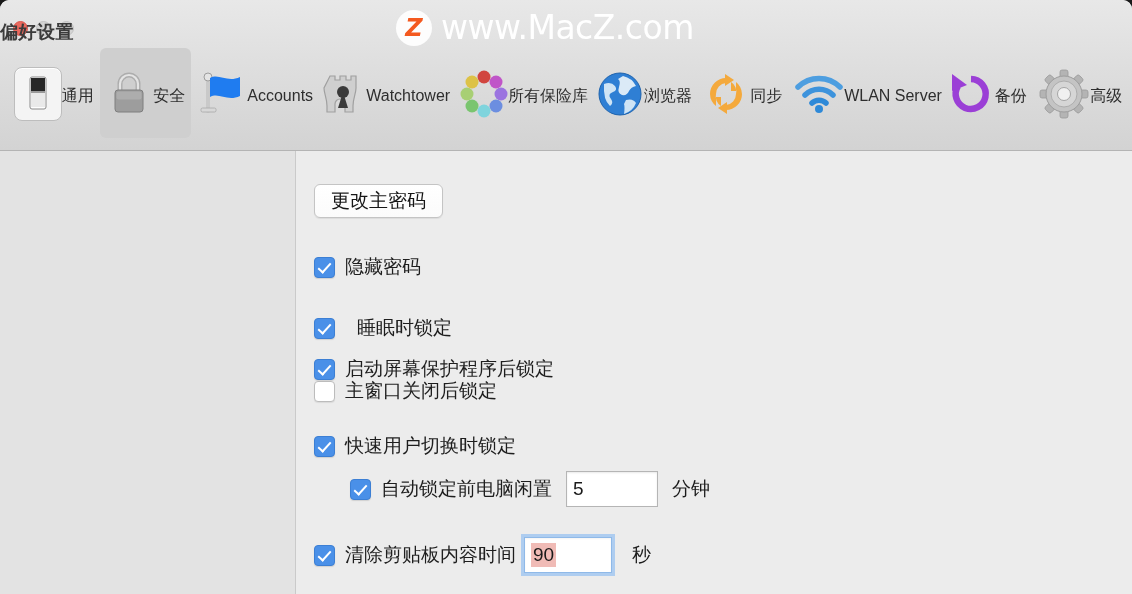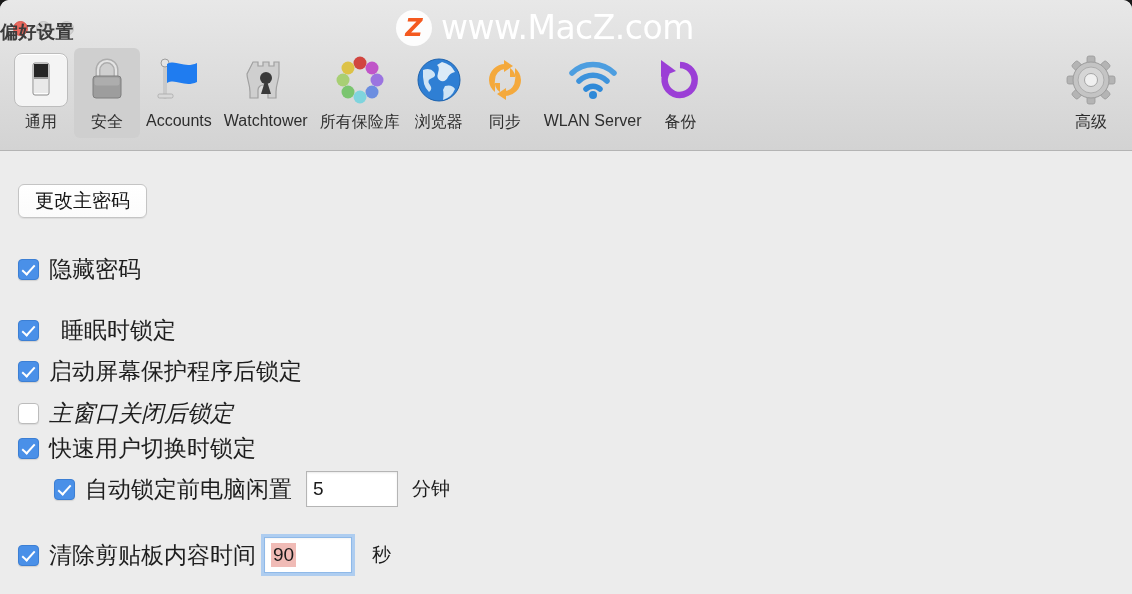--- a/index.html
+++ b/index.html
@@ -102,21 +102,21 @@
     right: 0;
     top: 48px;
     height: 100px;
     display: flex;
     align-items: flex-start;
     padding: 0 8px;
     box-sizing: border-box;
   }
   .tb-item {
     display: flex;
-    flex-direction: column;
+    flex-direction: row;
     align-items: center;
     justify-content: flex-start;
     padding: 5px 6px 4px 6px;
     border-radius: 6px;
     min-width: 44px;
     height: 90px;
     box-sizing: border-box;
   }
   .tb-item.selected { background: #cfcfcf; }
   .tb-item.boxed .tb-icon-wrap {
@@ -140,21 +140,20 @@
     white-space: nowrap;
   }
   #toolbar-spacer { flex: 1; }
 
   
   #content {
     position: relative;
     height: 443px;
     display: flex;
     background: #ececec;
-    flex-direction: column;
   }
   #label-col {
     width: 296px;
     box-sizing: border-box;
     background: #e3e3e3;
     border-right: 1px solid #cacaca;
     flex: none;
   }
   #field-col {
     flex: 1;
@@ -202,21 +201,21 @@
     position: absolute;
     left: 6px;
     top: 2px;
     width: 5px;
     height: 11px;
     border: solid #ffffff;
     border-width: 0 2.6px 2.6px 0;
     transform: rotate(42deg);
   }
   .cb-text {
-    font-size: 23px;
+    font-size: 19px;
     color: #1e1e1e;
   }
 
   
   .push-button {
     position: absolute;
     display: inline-flex;
     align-items: center;
     justify-content: center;
     background: linear-gradient(to bottom, #ffffff 0%, #fbfbfb 100%);
@@ -437,21 +436,21 @@
       <div class="cb-line" style="top: 164px; gap: 12px;">
         <div class="checkbox on"></div>
         <span class="cb-text">睡眠时锁定</span>
       </div>
 
       <div class="cb-line" style="top: 205px;">
         <div class="checkbox on"></div>
         <span class="cb-text">启动屏幕保护程序后锁定</span>
       </div>
 
-      <div class="cb-line" style="top: 247px; font-style: italic;">
+      <div class="cb-line" style="top: 227px;">
         <div class="checkbox off"></div>
         <span class="cb-text">主窗口关闭后锁定</span>
       </div>
 
       <div class="cb-line" style="top: 282px;">
         <div class="checkbox on"></div>
         <span class="cb-text">快速用户切换时锁定</span>
       </div>
 
       <div class="cb-line" style="top: 320px; margin-left: 36px;">

